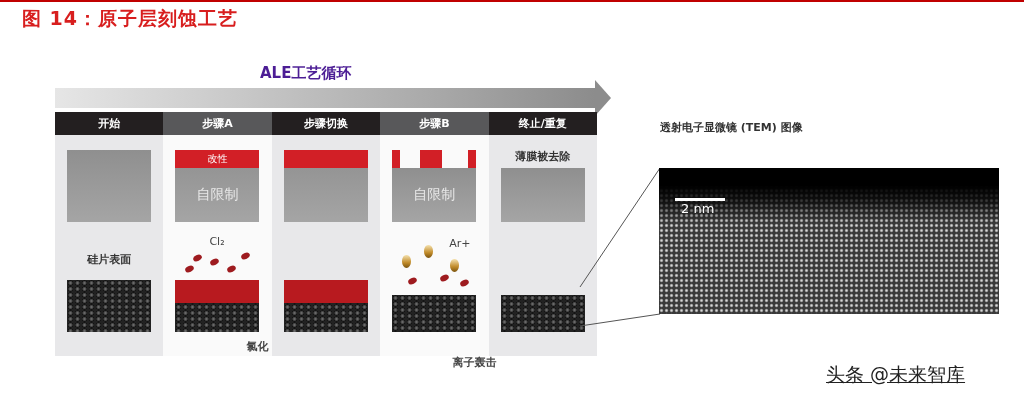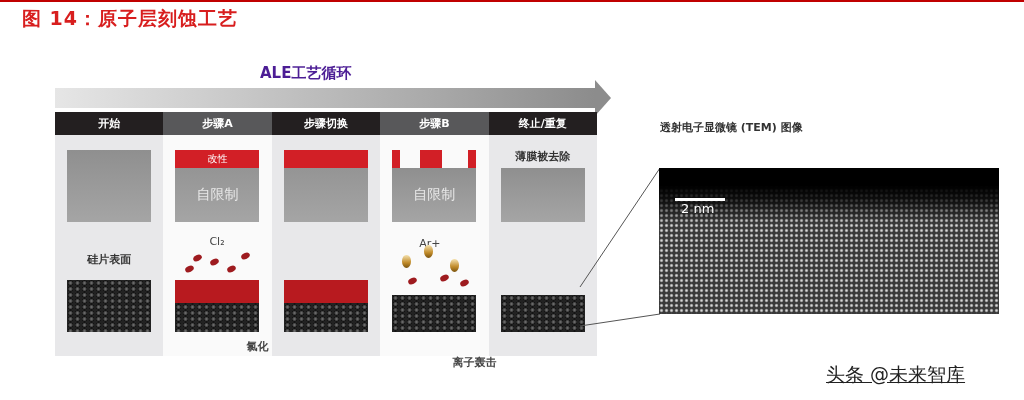--- a/index.html
+++ b/index.html
@@ -97,21 +97,21 @@
 
   <div class="step">
     <div class="hdr">步骤B</div>
     <div class="body">
       <div class="notch" style="left:12px"></div>
       <div class="notch" style="left:40px;width:22px"></div>
       <div class="notch" style="left:88px"></div>
       <div class="box short">
         <div class="lim">自限制</div>
       </div>
-      <div class="chem" style="left:39px;top:102px">Ar+</div>
+      <div class="chem" style="left:69px;top:102px">Ar+</div>
       <div class="ion" style="left:22px;top:120px"></div>
       <div class="ion" style="left:44px;top:110px"></div>
       <div class="ion" style="left:70px;top:124px"></div>
       <div class="molecule" style="left:28px;top:143px"></div>
       <div class="molecule" style="left:60px;top:140px"></div>
       <div class="molecule" style="left:80px;top:145px"></div>
       <div class="lattice thin"></div>
       <div class="cap" style="top:220px">离子轰击</div>
     </div>
   </div>

